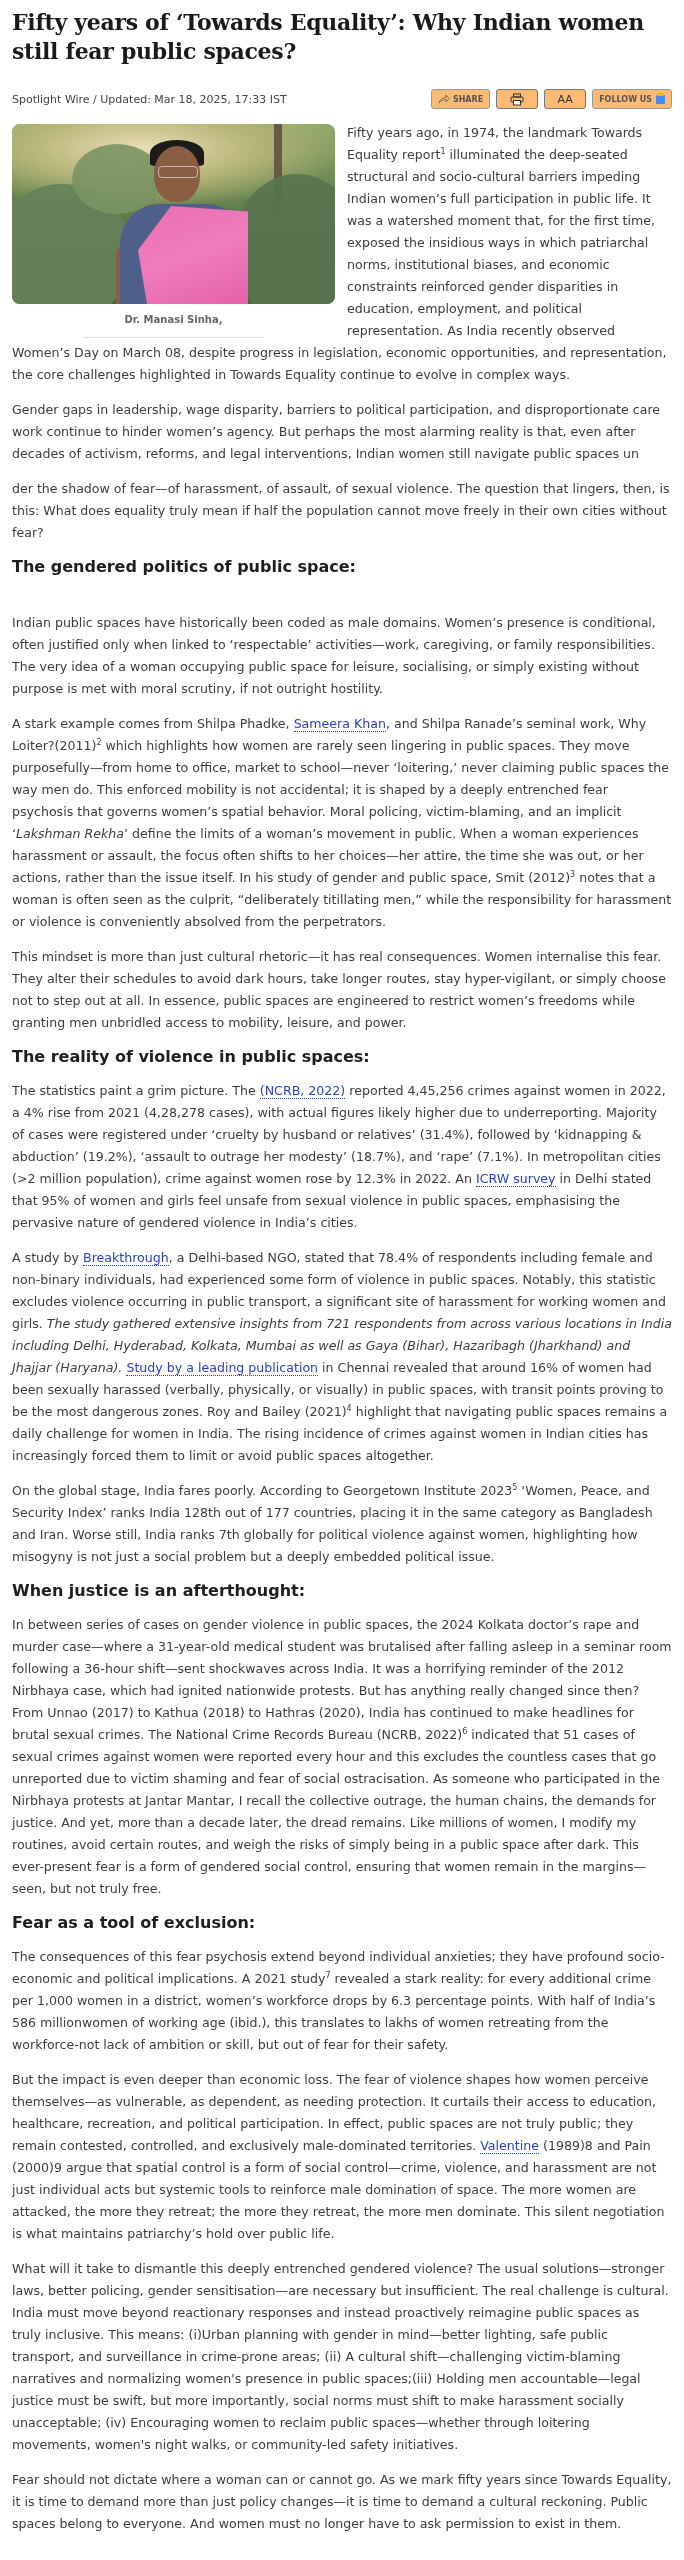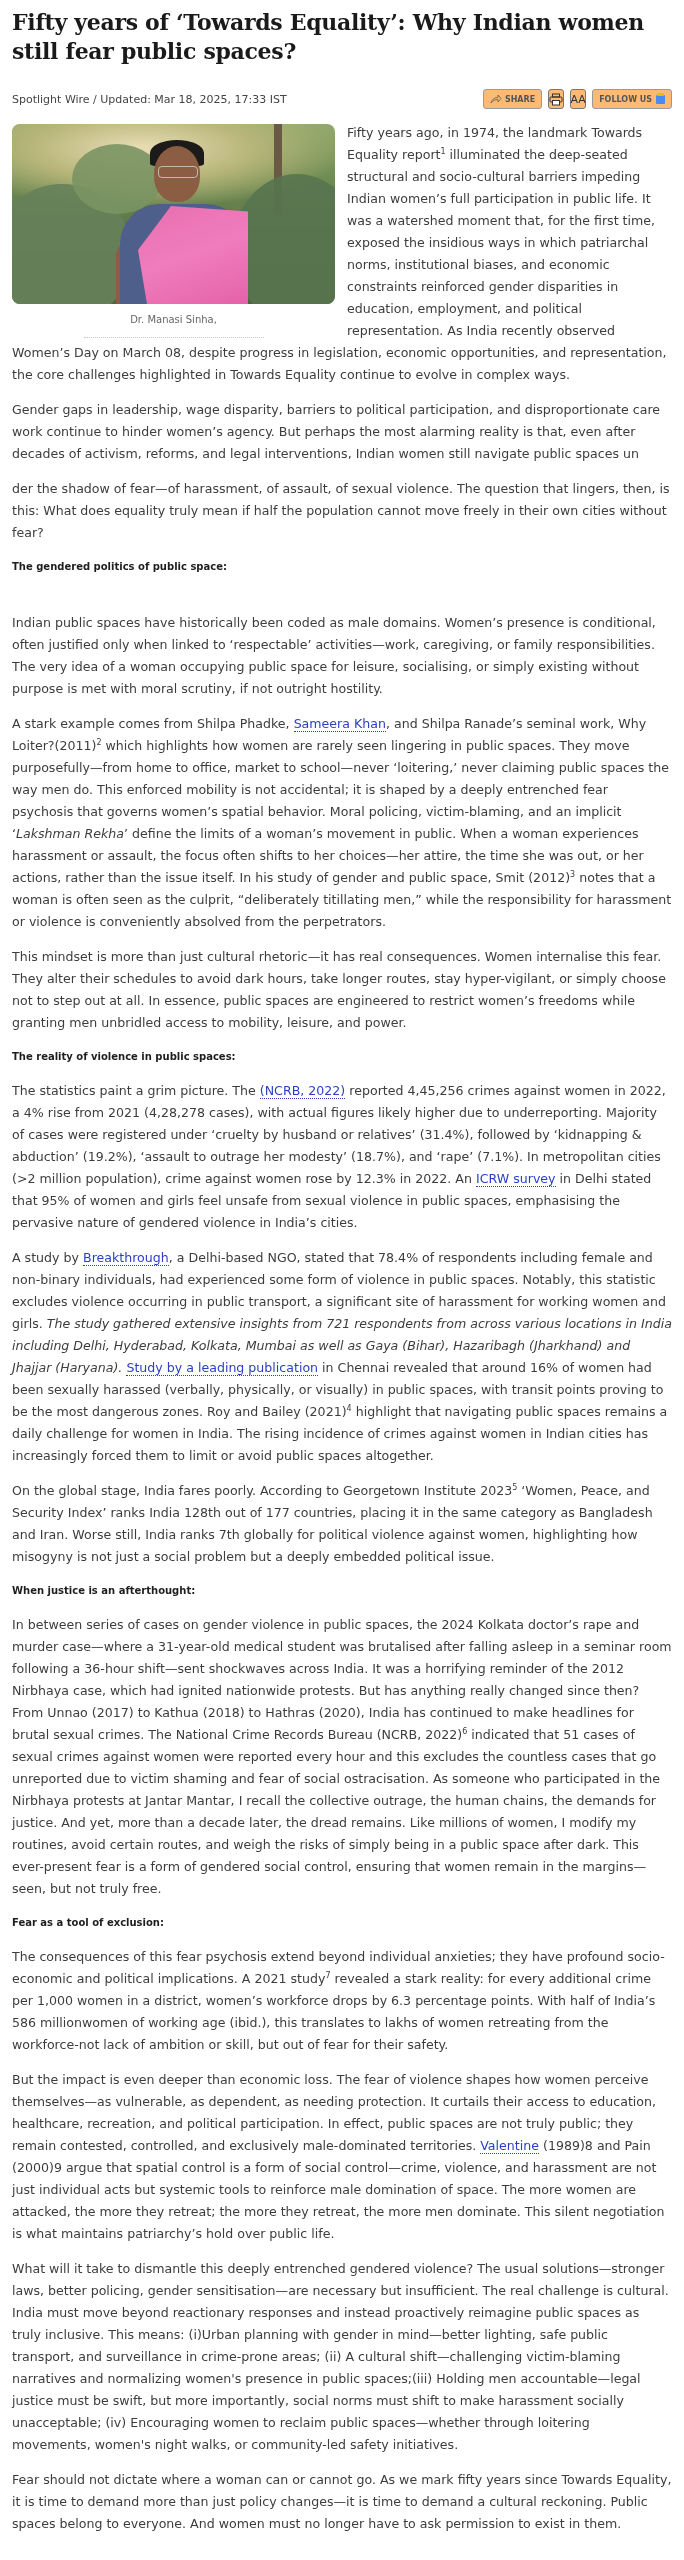--- a/index.html
+++ b/index.html
@@ -16,21 +16,21 @@
   }
   .meta-row { display: flex; justify-content: space-between; align-items: center; height: 30px; margin-bottom: 8px; }
   .byline { font-size: 11px; color: #444; }
   .tools { display: flex; gap: 6px; align-items: center; }
   .tool-btn {
     border: 1px solid #9a9a9a; border-radius: 3px; background: #fdba74;
     height: 20px; display: flex; align-items: center; justify-content: center;
     font-size: 8px; font-weight: bold; color: #555; padding: 0 6px; cursor: pointer;
     font-family: "DejaVu Sans", sans-serif;
   }
-  .tool-btn.square { width: 16px; padding: 0; font-weight: normal; font-size: 11px; color:#333; border-color:#777; }
+  .tool-btn.square { width: 42px; padding: 0; font-weight: normal; font-size: 11px; color:#333; border-color:#777; }
   .tool-btn svg { display: block; }
   .tool-btn .lbl { margin-left: 3px; }
   .gn-icon { display:inline-block; width: 9px; height: 9px; margin-left: 4px; background: linear-gradient(180deg,#4a8af4 0 50%, #4a8af4 50% 100%); border-radius: 1px; position: relative; }
   .gn-icon::before { content:""; position:absolute; top:-2px; left:1px; width:7px; height:3px; background:#f4b400; border-radius:1px; }
 
   .figure {
     float: left; width: 323px; margin: 2px 12px 4px 0;
   }
   .photo {
     width: 323px; height: 180px; border-radius: 8px; overflow: hidden; position: relative;
@@ -38,30 +38,30 @@
   }
   .photo .bg-light { position:absolute; left:0; top:0; width:100%; height:45%; background: radial-gradient(ellipse at 40% 30%, #e9ddb5 0%, #b8b67a 40%, rgba(120,140,80,0) 75%); }
   .photo .trunk { position:absolute; left:262px; top:0; width:8px; height:90px; background:#6b5a43; }
   .photo .bush { position:absolute; border-radius:50%; background:#5d7a55; opacity:.9; }
   .photo .person-body { position:absolute; left:108px; top:80px; width:126px; height:120px; border-radius: 40px 40px 0 0; background: #4d5f8a; }
   .photo .saree { position:absolute; left:126px; top:82px; width:110px; height:110px; background: linear-gradient(160deg,#e86fb0 0%, #f07cbd 45%, #e25ea6 100%); clip-path: polygon(30% 0, 100% 5%, 100% 100%, 10% 100%, 0 40%); }
   .photo .head { position:absolute; left:142px; top:22px; width:46px; height:56px; border-radius: 50% 50% 45% 45%; background:#8b5e44; }
   .photo .hair { position:absolute; left:138px; top:16px; width:54px; height:26px; border-radius: 50% 50% 10% 10%; background:#1d1a1a; }
   .photo .glasses { position:absolute; left:146px; top:42px; width:38px; height:10px; border: 1px solid #ddd; border-radius:4px; opacity:.7; }
   .photo .arm { position:absolute; left:104px; top:120px; width:20px; height:80px; background:#8b5e44; border-radius:10px; }
-  .caption { text-align: center; font-size: 10px; color: #666; margin-top: 10px; }
+  .caption { text-align: center; font-size: 10px; color: #666; margin-top: 10px; font-weight: bold; }
   .caption-rule { margin: 12px auto 0 auto; width: 180px; border-top: 1px dotted #ccc; }
 
   p.body {
     font-size: 12.6px; line-height: 22px; margin: 0 0 13px 0; color: #3d3d3d;
   }
   p.body sup { font-size: 8px; line-height: 0; }
   .intro { margin-top: 6px; }
   h3.section {
-    font-family: "DejaVu Sans", sans-serif; font-weight: bold; font-size: 10px;
+    font-family: "DejaVu Sans", sans-serif; font-weight: bold; font-size: 16px;
     color: #1e1e1e; margin: 0 0 13px 0; line-height: 20px;
   }
   .gap { height: 22px; }
   a.link { color: #2a3fc4; text-decoration: none; border-bottom: 1px dotted #2a3fc4; }
   em { font-style: italic; text-align: right; }
   .clear { clear: both; }
 </style>
 </head>
 <body>
 

